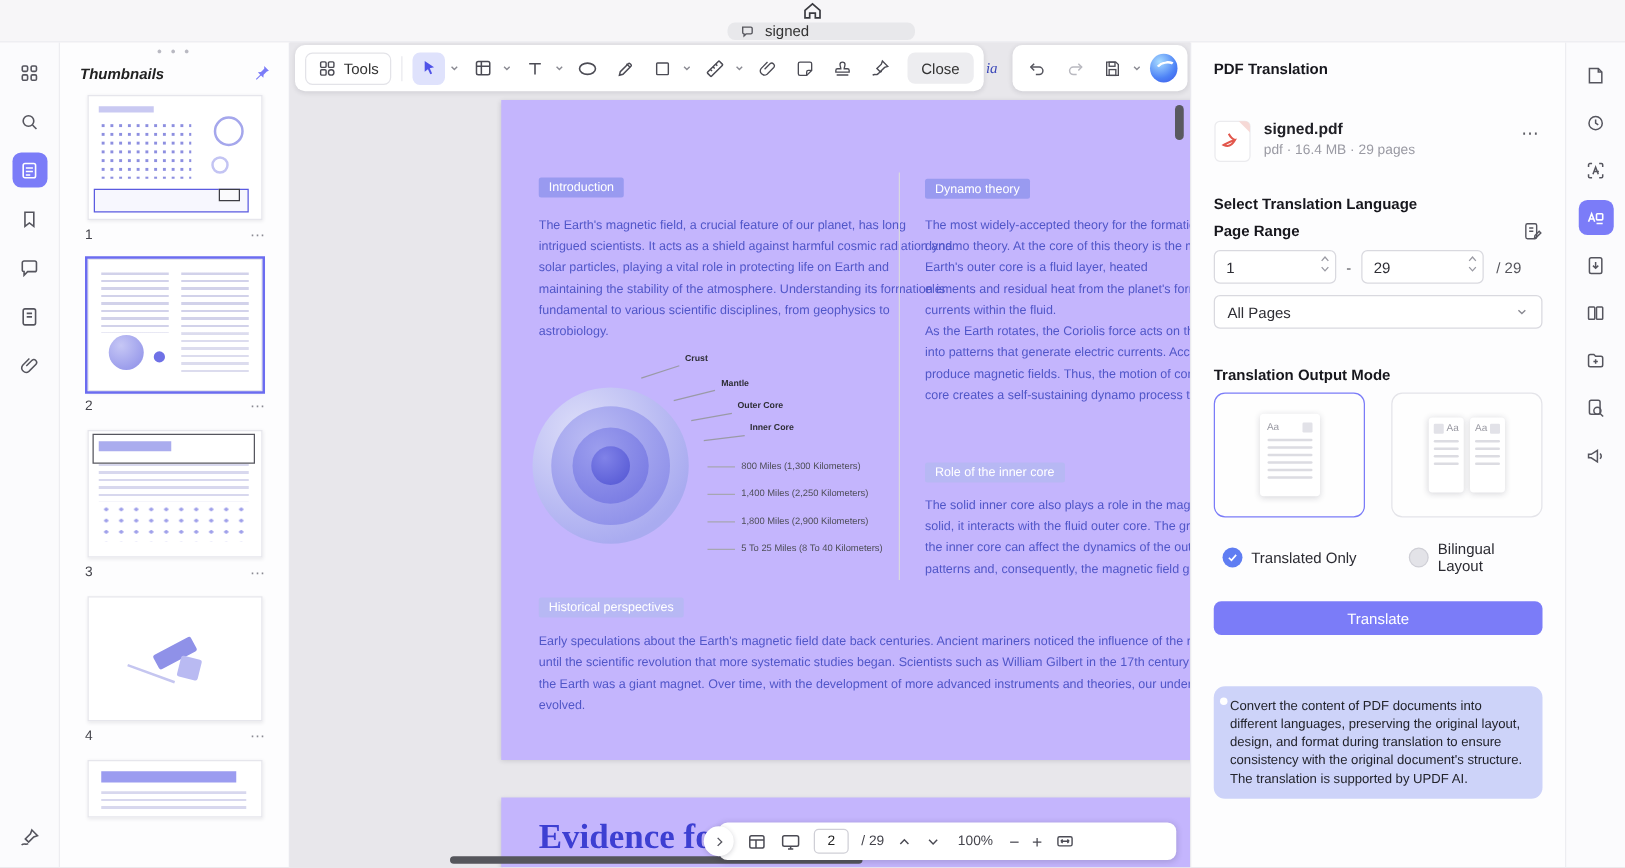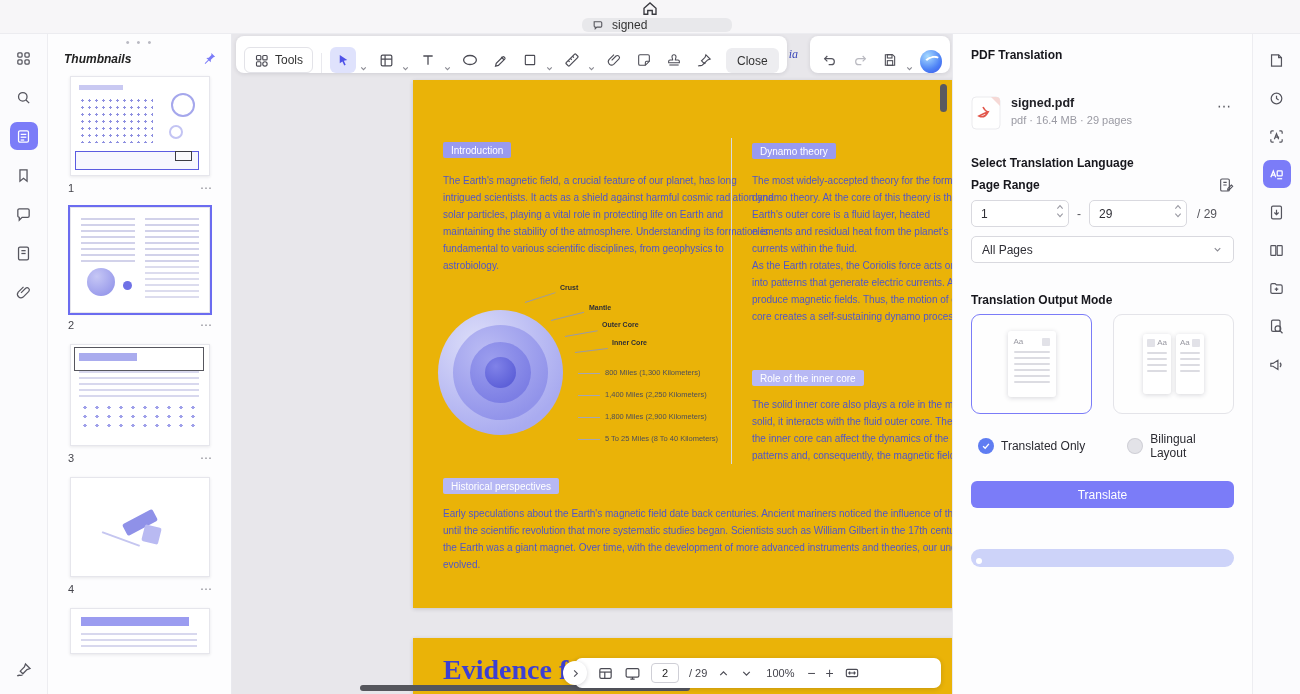--- a/index.html
+++ b/index.html
@@ -54,35 +54,35 @@
   .t4-sat2 { position:absolute; left:72px; top:48px; width:17px; height:17px; background:#b9baf2; transform:rotate(14deg); border-radius:2px; }
   .t4-line { position:absolute; left:30px; top:60px; width:40px; height:1.5px; background:#c5c6f0; transform:rotate(20deg); }
   .t5-head { position:absolute; left:10px; top:8px; width:108px; height:9px; background:#9b9cf0; }
   .t5-lines { position:absolute; left:10px; top:24px; width:116px; height:16px; background:repeating-linear-gradient(#d8d8ee 0 2px, transparent 2px 6px); }
 
   
   .main { position:absolute; left:232px; top:34px; width:720px; bottom:0; background:#e8e7eb; overflow:hidden; }
 
   
   .toolbar { position:absolute; left:4px; top:2px; width:714px; height:37px; display:flex; align-items:stretch; z-index:30; }
-  .tbar { background:#fff; border-radius:8px; box-shadow:0 1px 4px rgba(30,30,50,.12); display:flex; align-items:flex-end; padding:0 8px; gap:6px; }
+  .tbar { background:#fff; border-radius:8px; box-shadow:0 1px 4px rgba(30,30,50,.12); display:flex; align-items:center; padding:0 8px; gap:6px; }
   .tbar1 { width:562px; }
   .tbar2 { width:140px; margin-left:12px; justify-content:space-evenly; }
   .tool-btn { display:flex; align-items:center; justify-content:center; color:#4b4b54; border-radius:6px; min-width:24px; height:26px; }
   .tools-chip { border:1px solid #e3e3e8; border-radius:6px; display:flex; align-items:center; gap:6px; padding:0 9px; height:26px; font-size:12px; color:#333; }
   .tool-sep { width:1px; height:20px; background:#e9e9ee; margin:0 2px; }
   .tool-active { background:#dfe2fc; color:#4f52e8; width:26px; }
   .chev { color:#8a8a92; margin-left:-3px; }
   .close-chip { background:#ededf0; border-radius:6px; padding:0 11px; height:25px; display:flex; align-items:center; font-size:12px; color:#333; margin-left:4px; }
   .gap-artifact { align-self:center; font-family:"Liberation Serif", serif; font-style:italic; color:#3946b8; font-size:12px; margin-left:2px; }
   .ai-orb { width:23px; height:23px; border-radius:50%; background:radial-gradient(circle at 35% 28%, #a8dcff, #4d82f6 60%, #3a55e8); position:relative; }
   .ai-orb::after { content:""; position:absolute; left:4px; top:6px; width:14px; height:9px; border:2px solid rgba(255,255,255,.95); border-color:#fff transparent transparent transparent; border-radius:50%; transform:rotate(-12deg); }
 
   
-  .page { position:absolute; left:181px; width:577px; background:#eab308; box-shadow:0 1px 4px rgba(40,40,60,.18); }
+  .page { position:absolute; left:169px; width:577px; background:#c4b5fd; box-shadow:0 1px 4px rgba(40,40,60,.18); }
   .page1 { top:46px; height:528px; }
   .page2 { top:604px; height:90px; }
   .badge { position:absolute; height:16px; display:flex; align-items:center; padding:0 8px; font-size:10px; color:#fff; background:#999af0; border-radius:2px; white-space:nowrap; }
   .badge.light { background:#b7b8f4;text-align:center; }
   .dline { position:absolute; font-size:10px; color:#5056c8; white-space:nowrap; line-height:12px; }
   .col-div { position:absolute; left:318px; top:58px; width:1px; height:326px; background:#d8d8e0; }
   .globe { position:absolute; left:25px; top:230px; width:125px; height:125px; }
   .gc { position:absolute; border-radius:50%; }
   .gc1 { left:0; top:0; width:125px; height:125px; background:radial-gradient(circle at 32% 28%, #dddEf9, #a9abf0 75%); }
   .gc2 { left:15px; top:15px; width:95px; height:95px; background:radial-gradient(circle at 35% 30%, #bcbdf4, #9193ea 75%); }
@@ -682,20 +682,21 @@
         <span class="radio-item">
           <span class="rdo unchecked"></span>
           <span>Bilingual Layout</span>
         </span>
       </div>
 
       <button class="translate-btn">Translate</button>
 
       <div class="info-box">
         <span class="info-dot"></span>
+        <span>Convert the content of PDF documents into different languages, preserving the original layout, design, and format during translation to ensure consistency with the original document's structure. The translation is supported by UPDF AI.</span>
       </div>
     </div>
   </aside>
 
   <nav class="far-rail">
     <span class="fr-item">
       <svg width="17" height="17" viewBox="0 0 24 24" fill="none" stroke="currentColor" stroke-width="1.7">
           <path d="M5 4 h10 l4 4 v12 H5 z"></path>
           <path d="M15 4 v4 h4"></path>
         </svg>

